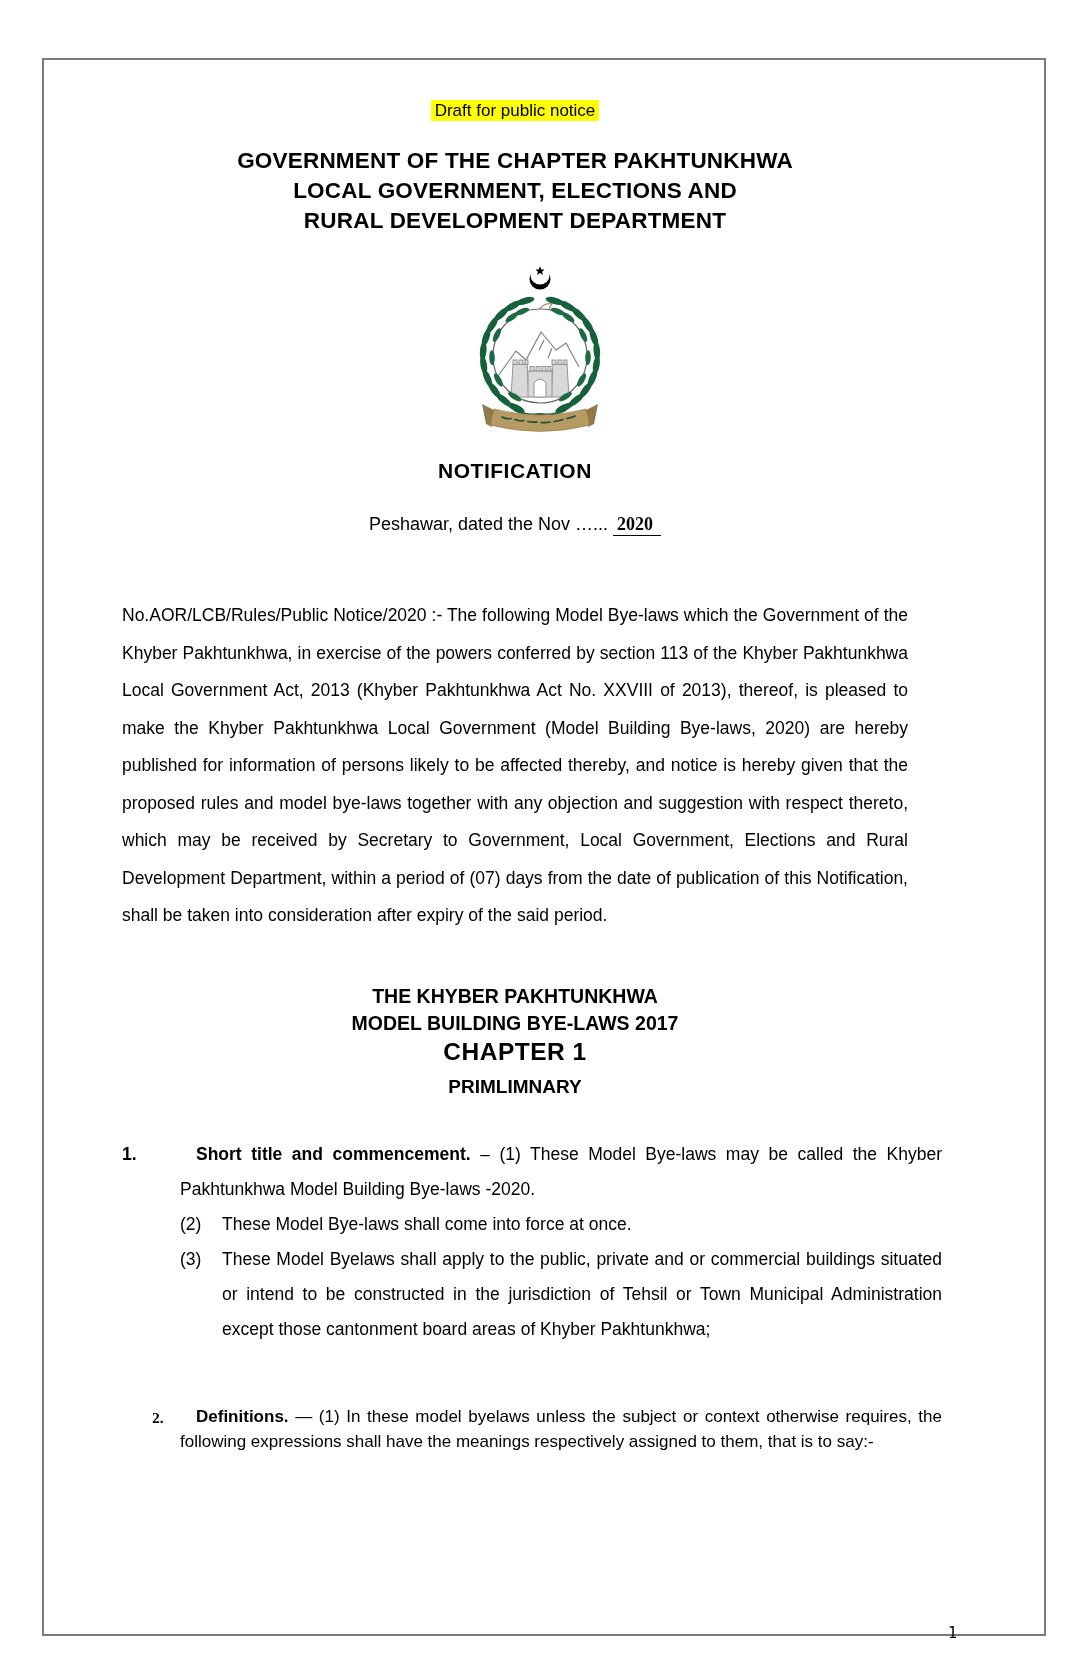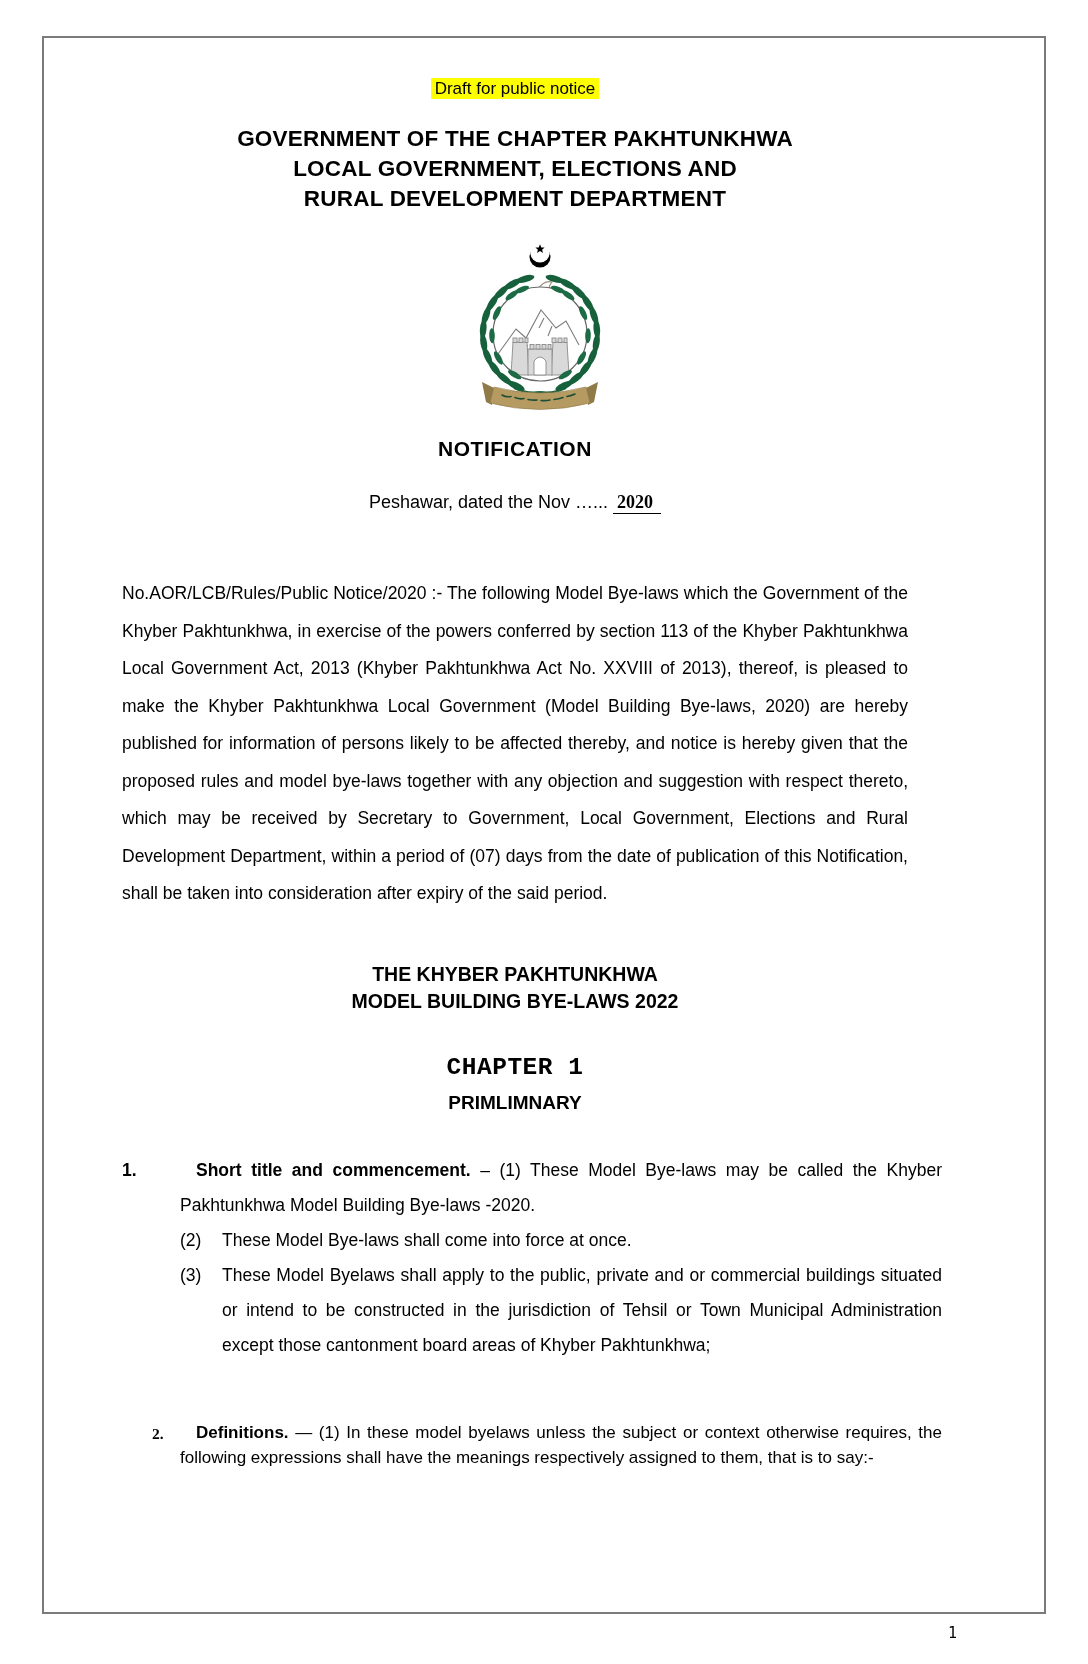--- a/index.html
+++ b/index.html
@@ -2,21 +2,21 @@
 <html><head>
 <meta charset="utf-8">
 <style>
   html,body { margin:0; padding:0; background:#ffffff; }
   .page {
     position:relative; width:1088px; height:1664px; background:#ffffff;
     font-family:"Liberation Sans","DejaVu Sans",sans-serif; color:#000;
     overflow:hidden;
   }
   .frame {
-    position:absolute; left:42px; top:36px; width:1000px; height:1574px;
+    position:absolute; left:42px; top:58px; width:1000px; height:1574px;
     border:2px solid #7b7b7b; background:#fff;
   }
   .center-col { margin-left:78px; width:786px; text-align:center; }
 
   .draft { margin-top:40px; font-size:17px; line-height:22px; }
   .hl { background:#ffff00; padding:1px 4px; }
 
   .dept { margin-top:24px; font-size:22.5px; font-weight:700; line-height:30px; letter-spacing:0.2px; }
   .dept span { display:block; }
 
@@ -33,21 +33,21 @@
 
   .para {
     margin-left:78px; margin-top:60px; width:786px;
     font-size:17.5px; line-height:37.5px; text-align:justify;
   }
 
   .subtitle { margin-top:48px; font-size:19.5px; font-weight:700; line-height:27px; }
   .subtitle span { display:block; }
 
   .chapter {
-    margin-top:38px; font-family:Liberation Mono, monospace;
+    font-family:Liberation Sans, sans-serif;
     font-size:24.5px; font-weight:700; line-height:30px; letter-spacing:0.5px;
   }
   .chapter-sub { margin-top:8px; font-size:19px; font-weight:700; line-height:24px; }
 
   .sections { margin-left:78px; width:820px; }
   .sec1 { position:relative; margin-top:38px; padding-left:58px; font-size:17.5px; line-height:35px; }
   .sec1 .num { position:absolute; left:0; top:0; font-weight:700; }
   .sec-body { text-align:justify; }
   .b { font-weight:700;margin-left:16px; }
   .subclause { position:relative; padding-left:42px; text-align:justify; }
@@ -176,21 +176,21 @@
 
     <div class="center-col date-line">
       <span>Peshawar, dated the Nov …...</span>
       <span class="year-underline">2020</span>
     </div>
 
     <p class="para">No.AOR/LCB/Rules/Public Notice/2020 :- The following Model Bye-laws which the Government of the Khyber Pakhtunkhwa, in exercise of the powers conferred by section 113 of the Khyber Pakhtunkhwa Local Government Act, 2013 (Khyber Pakhtunkhwa Act No. XXVIII of 2013), thereof, is pleased to make the Khyber Pakhtunkhwa Local Government (Model Building Bye-laws, 2020) are hereby published for information of persons likely to be affected thereby, and notice is hereby given that the proposed rules and model bye-laws together with any objection and suggestion with respect thereto, which may be received by Secretary to Government, Local Government, Elections and Rural Development Department, within a period of (07) days from the date of publication of this Notification, shall be taken into consideration after expiry of the said period.</p>
 
     <div class="center-col subtitle">
       <span>THE KHYBER PAKHTUNKHWA</span>
-      <span>MODEL BUILDING BYE-LAWS 2022</span>
+      <span>MODEL BUILDING BYE-LAWS 2017</span>
     </div>
 
     <div class="center-col chapter">CHAPTER 1</div>
     <div class="center-col chapter-sub">PRIMLIMNARY</div>
 
     <div class="sections">
 
       <div class="sec1">
         <span class="num">1.</span>
         <div class="sec-body">

